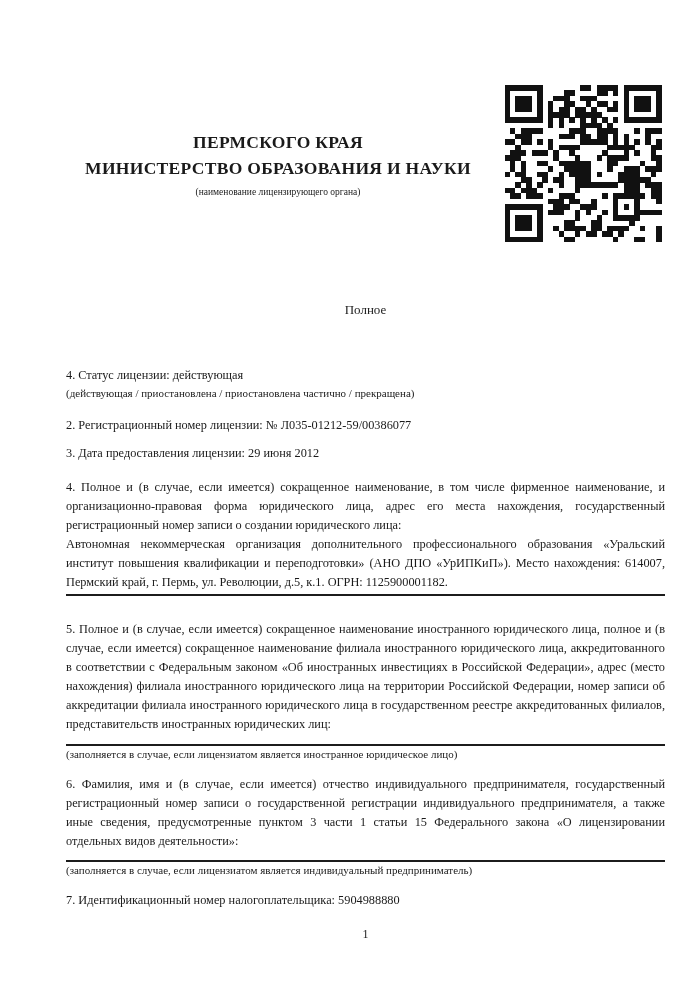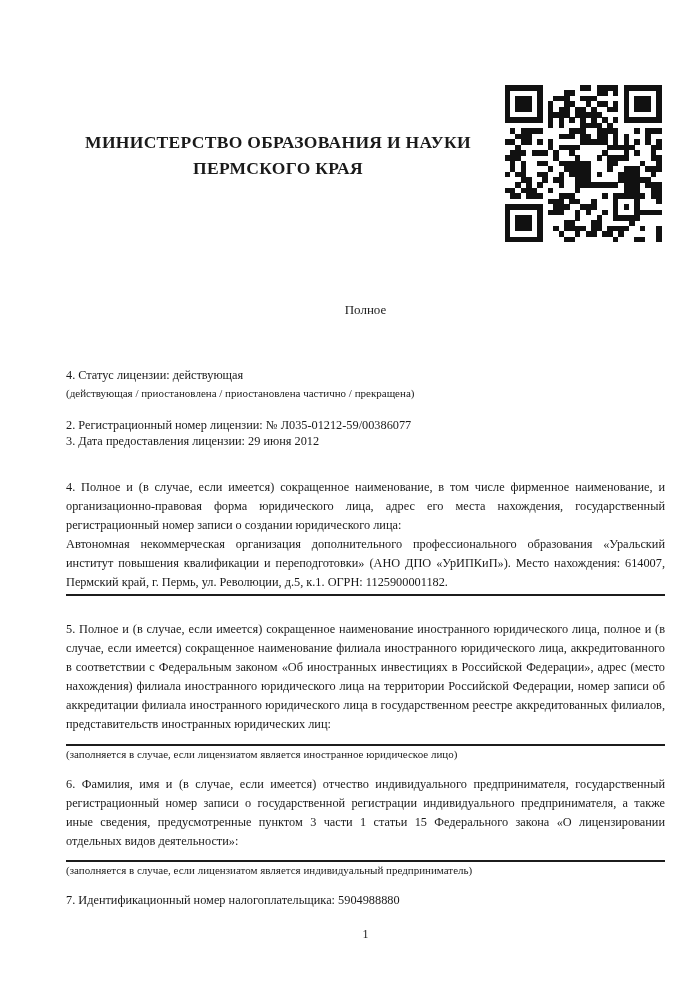--- a/index.html
+++ b/index.html
@@ -32,22 +32,23 @@
   .rule-gap-sm { margin-top:9px; }
 
   .page-number { top:927px; left:66px; width:599px; text-align:center; font-size:12px; line-height:15px; }
 </style>
 </head>
 <body>
 
 <div>
 
   <div class="abs ministry">
+    <div class="ministry-name">ПЕРМСКОГО КРАЯ</div>
     <div class="ministry-name">МИНИСТЕРСТВО ОБРАЗОВАНИЯ И НАУКИ</div>
-    <div class="ministry-name">ПЕРМСКОГО КРАЯ</div>
+    <div class="ministry-caption">(наименование лицензирующего органа)</div>
   </div>
 
   <div class="abs qr-box">
     <svg id="qr-svg" viewBox="0 0 29 29" shape-rendering="crispEdges" fill="#111111" aria-hidden="true">
         <rect x="0" y="0" width="1.03" height="1.03"></rect>
         <rect x="1" y="0" width="1.03" height="1.03"></rect>
         <rect x="2" y="0" width="1.03" height="1.03"></rect>
         <rect x="3" y="0" width="1.03" height="1.03"></rect>
         <rect x="4" y="0" width="1.03" height="1.03"></rect>
         <rect x="5" y="0" width="1.03" height="1.03"></rect>
@@ -465,21 +466,21 @@
 
   <div class="abs item" style="top:366px">
     <div>4. Статус лицензии: действующая</div>
     <div class="note note-gap">(действующая / приостановлена / приостановлена частично / прекращена)</div>
   </div>
 
   <div class="abs item" style="top:416px">
     <div>2. Регистрационный номер лицензии: № Л035-01212-59/00386077</div>
   </div>
 
-  <div class="abs item" style="top:432px">
+  <div class="abs item" style="top:444px">
     <div>3. Дата предоставления лицензии: 29 июня 2012</div>
   </div>
 
   <div class="abs item" style="top:478px">
     <p class="justified">4. Полное и (в случае, если имеется) сокращенное наименование, в том числе фирменное наименование, и организационно-правовая форма юридического лица, адрес его места нахождения, государственный регистрационный номер записи о создании юридического лица:</p>
     <p class="justified">Автономная некоммерческая организация дополнительного профессионального образования «Уральский институт повышения квалификации и переподготовки» (АНО ДПО «УрИПКиП»). Место нахождения: 614007, Пермский край, г. Пермь, ул. Революции, д.5, к.1. ОГРН: 1125900001182.</p>
     <div class="rule rule-tight"></div>
   </div>
 
   <div class="abs item" style="top:620px">

